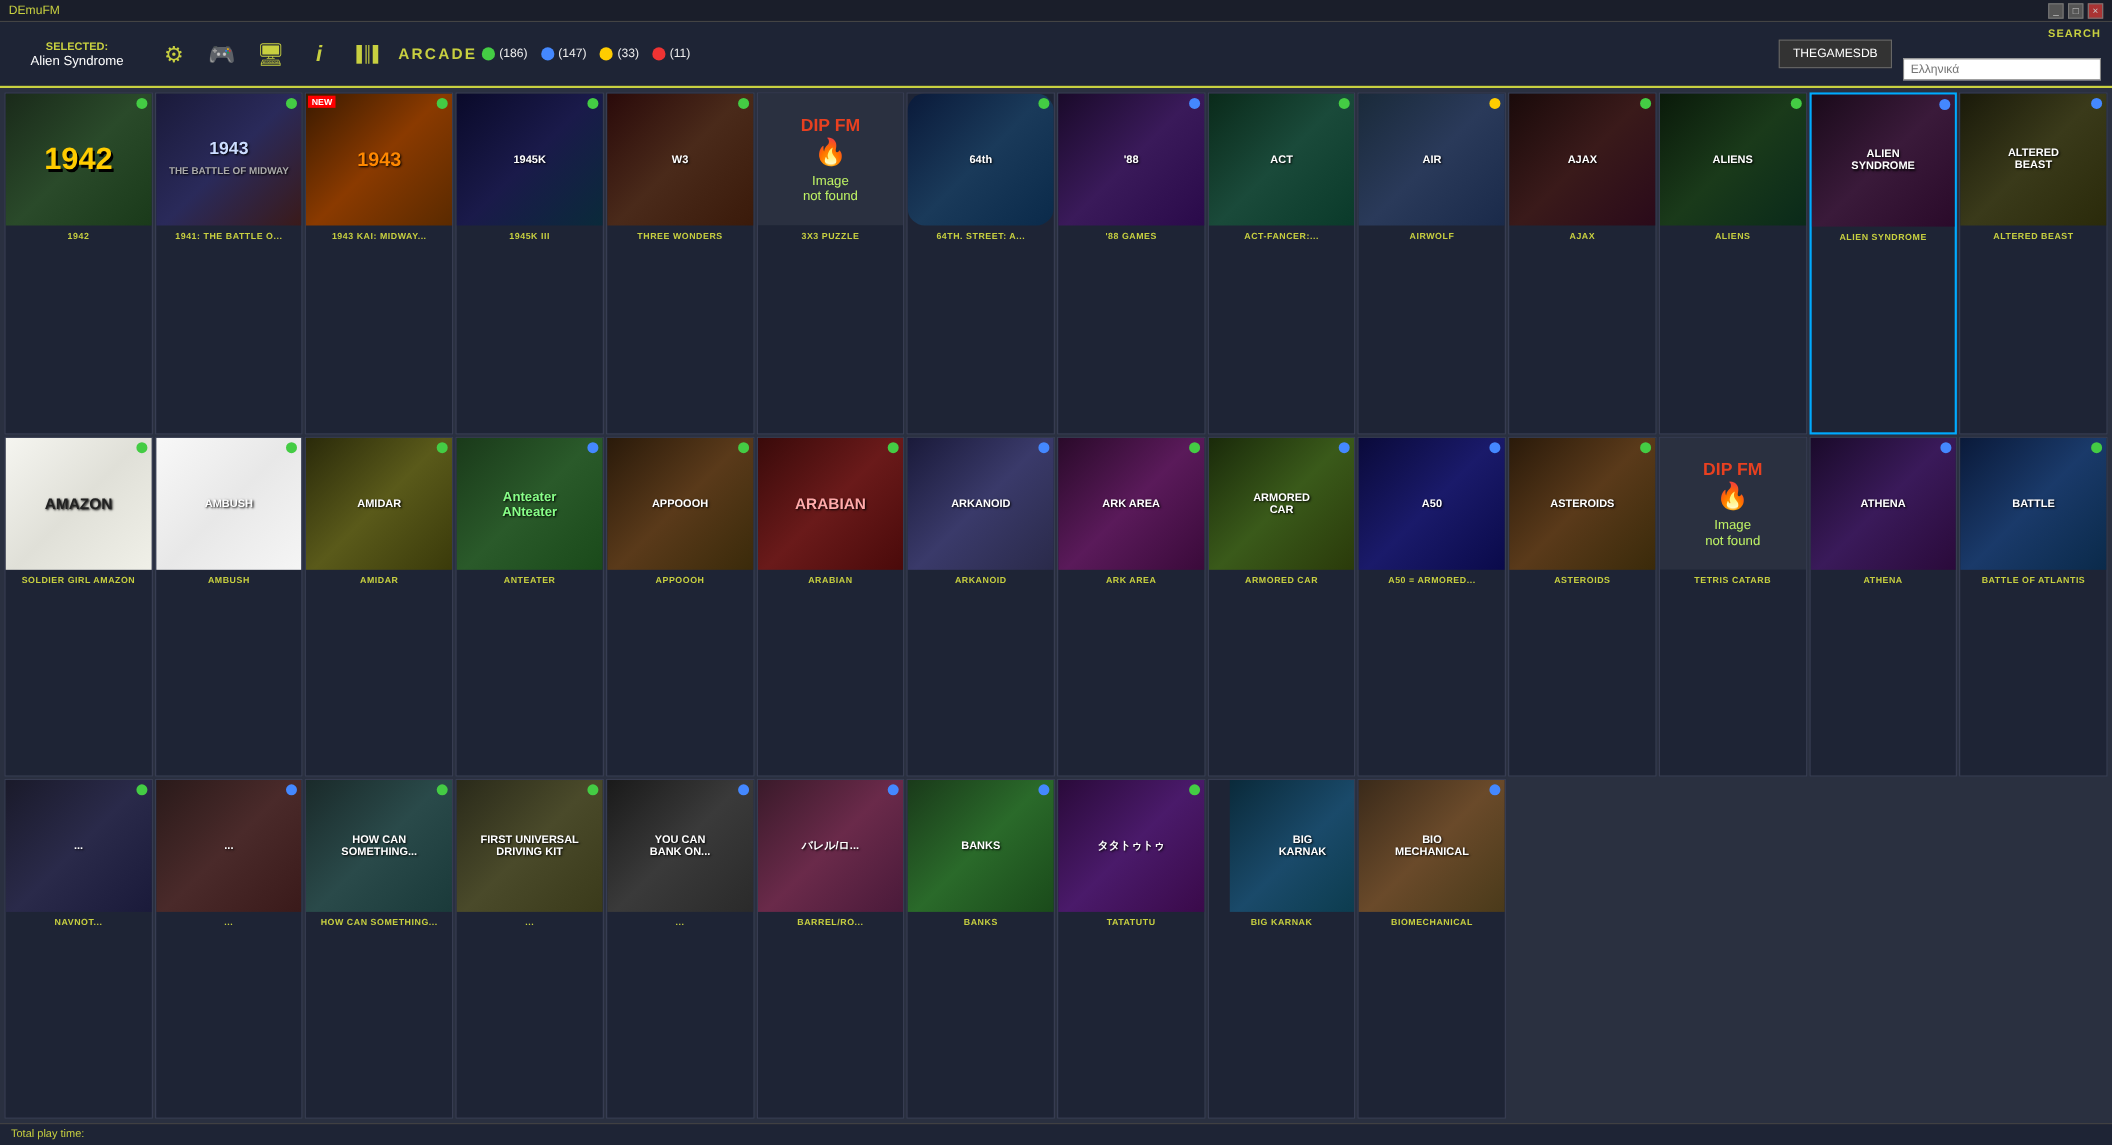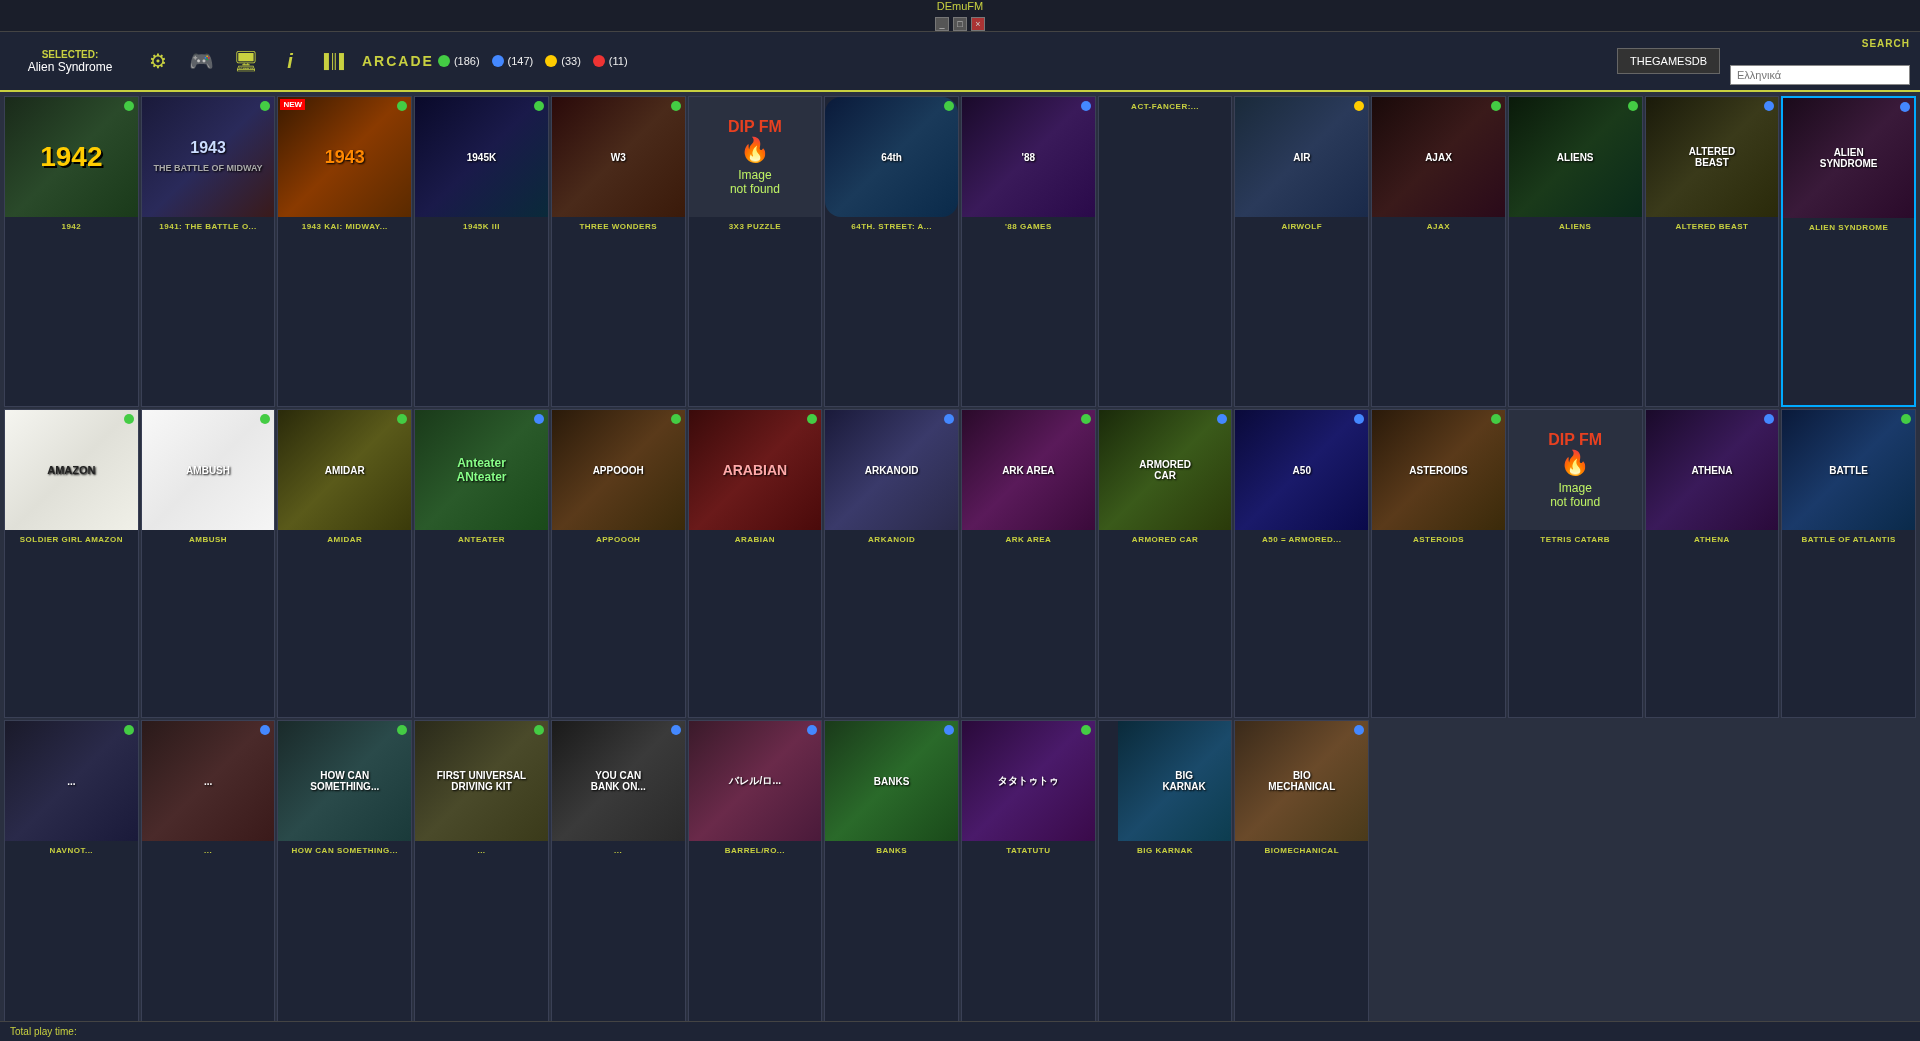--- a/index.html
+++ b/index.html
@@ -10,27 +10,26 @@
       font-size: 11px;
       width: 1920px;
       height: 1041px;
       overflow: hidden;
       user-select: none;
     }
 
     
     #titlebar {
       background: #1a1e2a;
-      height: 32px;
+      height: 20px;
       display: flex;
       align-items: center;
       justify-content: space-between;
       padding: 0 8px;
       border-bottom: 1px solid #444;
-      flex-direction: column;
     }
     #titlebar-controls {
       display: flex;
       gap: 4px;
     }
     .titlebar-btn {
       width: 14px; height: 14px;
       background: #555;
       border: 1px solid #777;
       color: #ccc;
@@ -419,20 +418,24 @@
       <div class="game-title">64TH. STREET: A...</div>
     </div>
     <div class="game-card">
       <div class="game-thumb art-88games">
         <div class="art-text" style="white-space: pre-line;">'88</div>
         <div class="status-dot dot-blue"></div>
       </div>
       <div class="game-title">'88 GAMES</div>
     </div>
     <div class="game-card">
+      <div class="game-thumb art-actfancer">
+        <div class="art-text" style="white-space: pre-line;">ACT</div>
+        <div class="status-dot dot-green"></div>
+      </div>
       <div class="game-title">ACT-FANCER:...</div>
     </div>
     <div class="game-card">
       <div class="game-thumb art-airwolf">
         <div class="art-text" style="white-space: pre-line;">AIR</div>
         <div class="status-dot dot-yellow"></div>
       </div>
       <div class="game-title">AIRWOLF</div>
     </div>
     <div class="game-card">
@@ -441,40 +444,40 @@
         <div class="status-dot dot-green"></div>
       </div>
       <div class="game-title">AJAX</div>
     </div>
     <div class="game-card">
       <div class="game-thumb art-aliens">
         <div class="art-text" style="white-space: pre-line;">ALIENS</div>
         <div class="status-dot dot-green"></div>
       </div>
       <div class="game-title">ALIENS</div>
-    </div>
-    <div class="game-card">
-      <div class="game-thumb art-alteredbeast">
-        <div class="art-text" style="white-space: pre-line;">ALTERED
-BEAST</div>
-        <div class="status-dot dot-blue"></div>
-      </div>
-      <div class="game-title">ALTERED BEAST</div>
     </div>
     <div class="game-card selected">
       <div class="game-thumb art-aliensyndrome">
         <div class="art-text" style="white-space: pre-line;">ALIEN
 SYNDROME</div>
         <div class="status-dot dot-blue"></div>
       </div>
       <div class="game-title">ALIEN SYNDROME</div>
     </div>
     <div class="game-card">
+      <div class="game-thumb art-alteredbeast">
+        <div class="art-text" style="white-space: pre-line;">ALTERED
+BEAST</div>
+        <div class="status-dot dot-blue"></div>
+      </div>
+      <div class="game-title">ALTERED BEAST</div>
+    </div>
+    <div class="game-card">
       <div class="game-thumb art-amazon">
-        <div class="art-text" style="white-space: pre-line;"><div style="font-size:11px;color:#222;font-weight:bold;">AMAZON</div></div>
+        <div class="art-text" style="white-space: pre-line;"><div style="font-size:14px;color:#222;font-weight:bold;">AMAZON</div></div>
         <div class="status-dot dot-green"></div>
       </div>
       <div class="game-title">SOLDIER GIRL AMAZON</div>
     </div>
     <div class="game-card">
       <div class="game-thumb art-ambush">
         <div class="art-text" style="white-space: pre-line;">AMBUSH</div>
         <div class="status-dot dot-green"></div>
       </div>
       <div class="game-title">AMBUSH</div>

